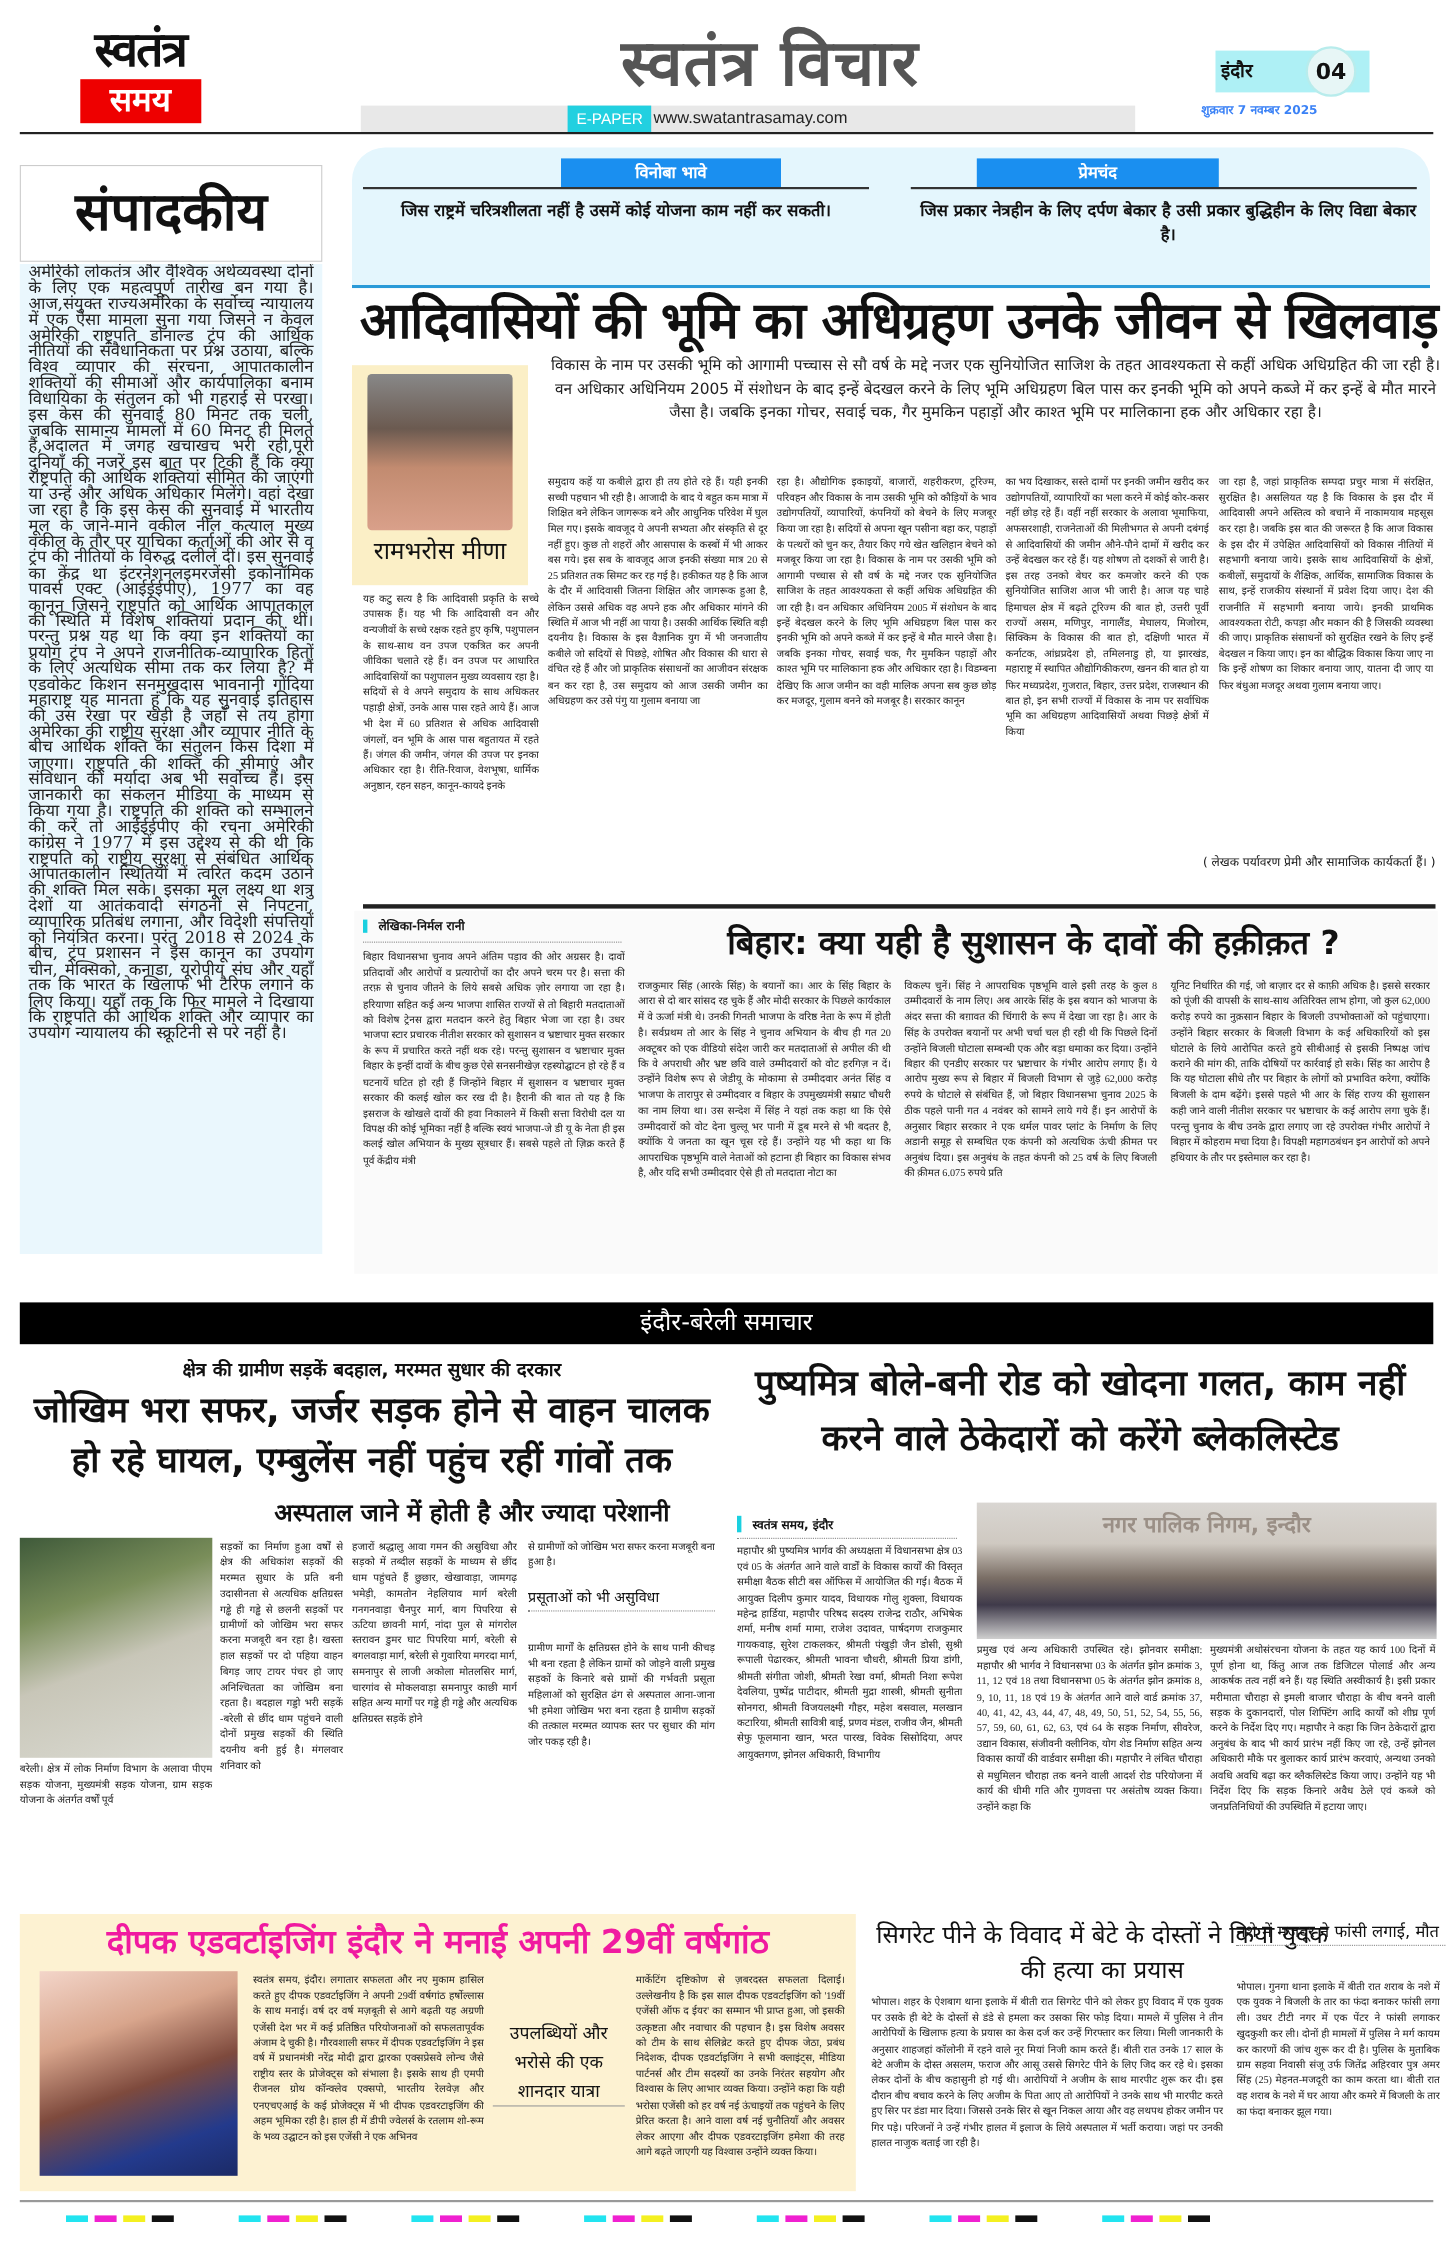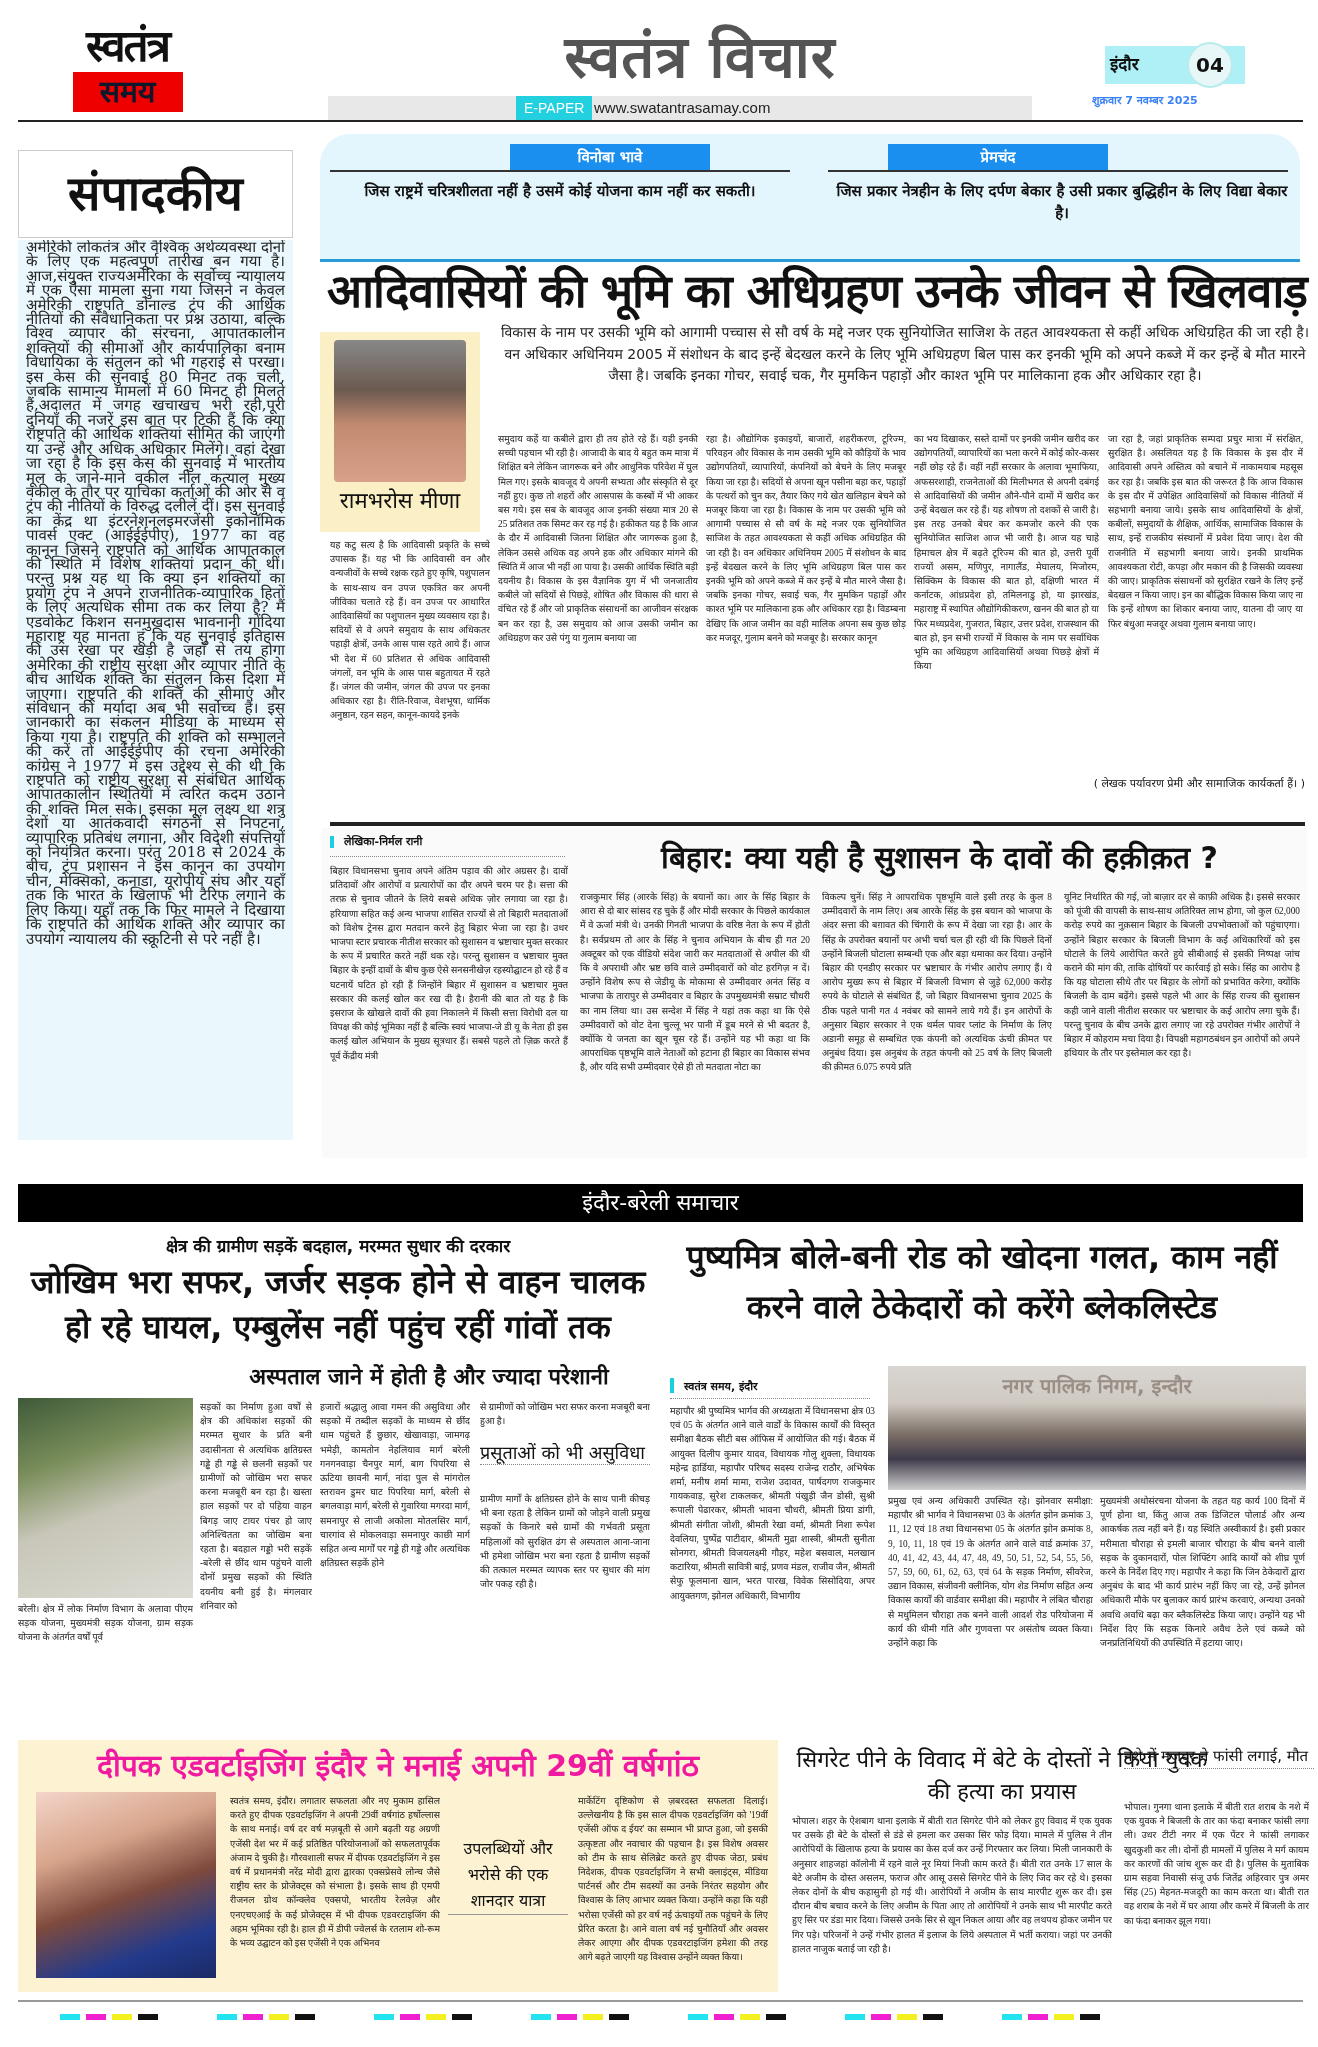--- a/index.html
+++ b/index.html
@@ -1,20 +1,20 @@
 <!DOCTYPE html>
 <html><head>
 <meta charset="utf-8">
 <style>
 *{box-sizing:border-box;margin:0;padding:0}
 body{width:1318px;height:2047px;background:#fff;font-family:"DejaVu Sans",sans-serif;color:#111;position:relative;overflow:hidden}
 .abs{position:absolute}
 .masthead-logo{left:40px;top:22px;width:175px;height:100px}
 .logo-top{font-size:44px;font-weight:bold;color:#111;letter-spacing:-2px;line-height:48px;text-align:center}
-.logo-bottom{margin:2px auto 0;width:110px;background:#e00;color:#0f172a;font-size:30px;font-weight:bold;text-align:center;line-height:40px}
+.logo-bottom{margin:2px auto 0;width:110px;background:#e00;color:#ffffff;font-size:30px;font-weight:bold;text-align:center;line-height:40px}
 .paper-title{left:500px;top:22px;width:400px;text-align:center;font-size:58px;color:#555;font-weight:bold;letter-spacing:1px;line-height:70px}
 .url-bar{left:328px;top:96px;width:704px;height:24px;background:#e8e8e8}
 .epaper{position:absolute;left:188px;top:0;height:24px;padding:0 8px;background:#22d0e0;color:#fff;font-size:14px;line-height:24px;font-family:"Liberation Sans",sans-serif}
 .url{position:absolute;left:266px;top:0;font-size:15px;line-height:24px;color:#222;font-family:"Liberation Sans",sans-serif}
 .edition{left:1105px;top:46px;width:140px;height:38px;background:#aef0f5}
 .edition .city{position:absolute;left:5px;top:6px;font-size:17px;font-weight:bold}
 .edition .pg{position:absolute;left:82px;top:-4px;width:46px;height:46px;border-radius:50%;background:#e7f6f6;border:2px solid #b8ecec;font-size:20px;font-weight:bold;text-align:center;line-height:42px}
 .date{left:1092px;top:92px;font-size:11px;font-weight:bold;color:#3b82f6}
 .rule-top{left:18px;top:120px;width:1285px;height:2px;background:#222}
 .editorial-box{left:18px;top:150px;width:275px;height:88px;border:1px solid #ccc;background:#fff;text-align:center;font-size:48px;font-weight:bold;line-height:84px}
@@ -117,21 +117,21 @@
 <div class="abs section-bar">इंदौर-बरेली समाचार</div>
 
 <div class="abs kicker">क्षेत्र की ग्रामीण सड़कें बदहाल, मरम्मत सुधार की दरकार</div>
 <div class="abs road-head">जोखिम भरा सफर, जर्जर सड़क होने से वाहन चालक हो रहे घायल, एम्बुलेंस नहीं पहुंच रहीं गांवों तक</div>
 <div class="abs road-sub">अस्पताल जाने में होती है और ज्यादा परेशानी</div>
 <div class="abs road-photo"></div>
 <div class="col-text road-caption" style="height:110px">बरेली। क्षेत्र में लोक निर्माण विभाग के अलावा पीएम सड़क योजना, मुख्यमंत्री सड़क योजना, ग्राम सड़क योजना के अंतर्गत वर्षों पूर्व</div>
 <div class="col-text" style="left:200px;top:1400px;width:112px;height:320px">सड़कों का निर्माण हुआ वर्षों से क्षेत्र की अधिकांश सड़कों की मरम्मत सुधार के प्रति बनी उदासीनता से अत्यधिक क्षतिग्रस्त गड्ढे ही गड्ढे से छलनी सड़कों पर ग्रामीणों को जोखिम भरा सफर करना मजबूरी बन रहा है। खस्ता हाल सड़कों पर दो पहिया वाहन बिगड़ जाए टायर पंचर हो जाए अनिश्चितता का जोखिम बना रहता है। बदहाल गड्डो भरी सड़कें -बरेली से छींद धाम पहुंचने वाली दोनों प्रमुख सड़कों की स्थिति दयनीय बनी हुई है। मंगलवार शनिवार को</div>
 <div class="col-text" style="left:320px;top:1400px;width:150px;height:320px">हजारों श्रद्धालु आवा गमन की असुविधा और सड़को में तब्दील सड़कों के माध्यम से छींद धाम पहुंचते हैं छुछार, खेखावाड़ा, जामगढ़ भमेड़ी, कामतोन नेहलियाव मार्ग बरेली गनगनवाड़ा चैनपुर मार्ग, बाग पिपरिया से ऊटिया छावनी मार्ग, नांदा पुल से मांगरोल स्तरावन डुमर घाट पिपरिया मार्ग, बरेली से बगलवाड़ा मार्ग, बरेली से गुवारिया मगरदा मार्ग, समनापुर से लाजी अकोला मोतलसिर मार्ग, चारगांव से मोकलवाड़ा समनापुर काछी मार्ग सहित अन्य मार्गों पर गड्डे ही गड्डे और अत्यधिक क्षतिग्रस्त सड़कें होने</div>
 <div class="col-text" style="left:480px;top:1400px;width:170px;height:40px">से ग्रामीणों को जोखिम भरा सफर करना मजबूरी बना हुआ है।</div>
-<div class="abs" style="left:480px;top:1442px;width:170px;font-size:18px;line-height:22px;border-bottom:1px dotted #888">प्रसूताओं को भी असुविधा</div>
+<div class="abs" style="left:480px;top:1442px;width:170px;font-size:13px;line-height:22px;border-bottom:1px dotted #888">प्रसूताओं को भी असुविधा</div>
 <div class="col-text" style="left:480px;top:1492px;width:170px;height:230px">ग्रामीण मार्गों के क्षतिग्रस्त होने के साथ पानी कीचड़ भी बना रहता है लेकिन ग्रामों को जोड़ने वाली प्रमुख सड़कों के किनारे बसे ग्रामों की गर्भवती प्रसूता महिलाओं को सुरक्षित ढंग से अस्पताल आना-जाना भी हमेशा जोखिम भरा बना रहता है ग्रामीण सड़कों की तत्काल मरम्मत व्यापक स्तर पर सुधार की मांग जोर पकड़ रही है।</div>
 
 <div class="abs pushya-head">पुष्यमित्र बोले-बनी रोड को खोदना गलत, काम नहीं करने वाले ठेकेदारों को करेंगे ब्लेकलिस्टेड</div>
 <div class="abs pushya-byline">स्वतंत्र समय, इंदौर</div>
 <div class="abs pushya-rule"></div>
 <div class="abs meeting-photo">
   <div class="meeting-banner">नगर पालिक निगम, इन्दौर</div>
 </div>
 <div class="col-text" style="left:670px;top:1404px;width:205px;height:320px">महापौर श्री पुष्यमित्र भार्गव की अध्यक्षता में विधानसभा क्षेत्र 03 एवं 05 के अंतर्गत आने वाले वार्डों के विकास कार्यों की विस्तृत समीक्षा बैठक सीटी बस ऑफिस में आयोजित की गई। बैठक में आयुक्त दिलीप कुमार यादव, विधायक गोलु शुक्ला, विधायक महेन्द्र हार्डिया, महापौर परिषद सदस्य राजेन्द्र राठौर, अभिषेक शर्मा, मनीष शर्मा मामा, राजेश उदावत, पार्षदगण राजकुमार गायकवाड़, सुरेश टाकलकर, श्रीमती पंखुड़ी जैन डोसी, सुश्री रूपाली पेढारकर, श्रीमती भावना चौधरी, श्रीमती प्रिया डांगी, श्रीमती संगीता जोशी, श्रीमती रेखा वर्मा, श्रीमती निशा रूपेश देवलिया, पुष्पेंद्र पाटीदार, श्रीमती मुद्रा शास्त्री, श्रीमती सुनीता सोनगरा, श्रीमती विजयलक्ष्मी गौहर, महेश बसवाल, मलखान कटारिया, श्रीमती सावित्री बाई, प्रणव मंडल, राजीव जैन, श्रीमती सेफु फूलमाना खान, भरत पारख, विवेक सिसोदिया, अपर आयुक्तगण, झोनल अधिकारी, विभागीय</div>
 <div class="col-text" style="left:888px;top:1494px;width:205px;height:230px">प्रमुख एवं अन्य अधिकारी उपस्थित रहे। झोनवार समीक्षा: महापौर श्री भार्गव ने विधानसभा 03 के अंतर्गत झोन क्रमांक 3, 11, 12 एवं 18 तथा विधानसभा 05 के अंतर्गत झोन क्रमांक 8, 9, 10, 11, 18 एवं 19 के अंतर्गत आने वाले वार्ड क्रमांक 37, 40, 41, 42, 43, 44, 47, 48, 49, 50, 51, 52, 54, 55, 56, 57, 59, 60, 61, 62, 63, एवं 64 के सड़क निर्माण, सीवरेज, उद्यान विकास, संजीवनी क्लीनिक, योग शेड निर्माण सहित अन्य विकास कार्यों की वार्डवार समीक्षा की। महापौर ने लंबित चौराहा से मधुमिलन चौराहा तक बनने वाली आदर्श रोड परियोजना में कार्य की धीमी गति और गुणवत्ता पर असंतोष व्यक्त किया। उन्होंने कहा कि</div>

